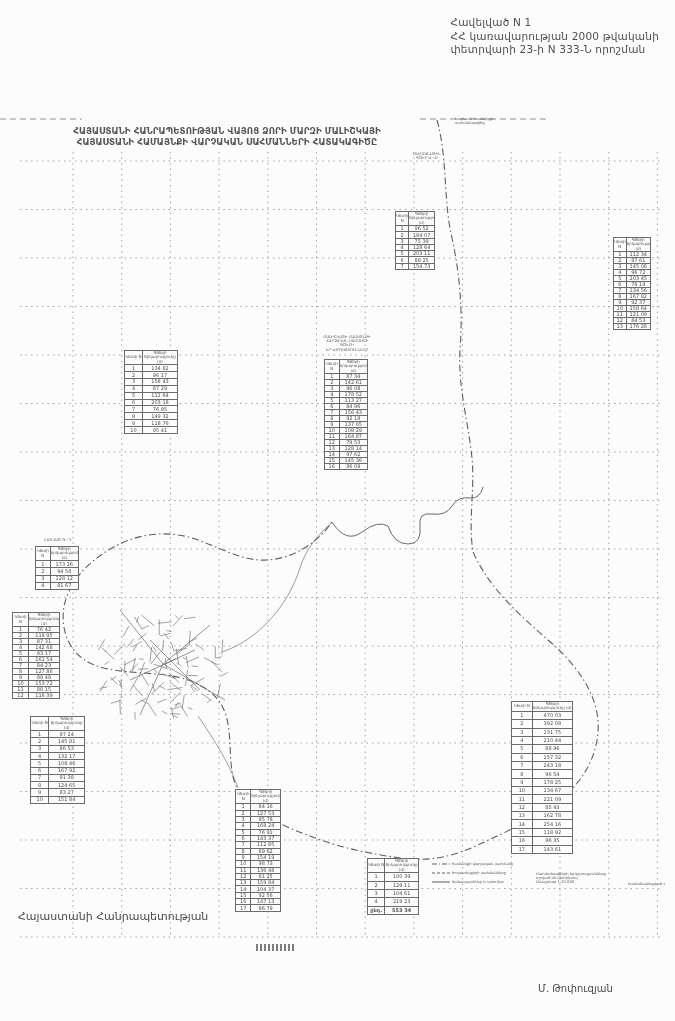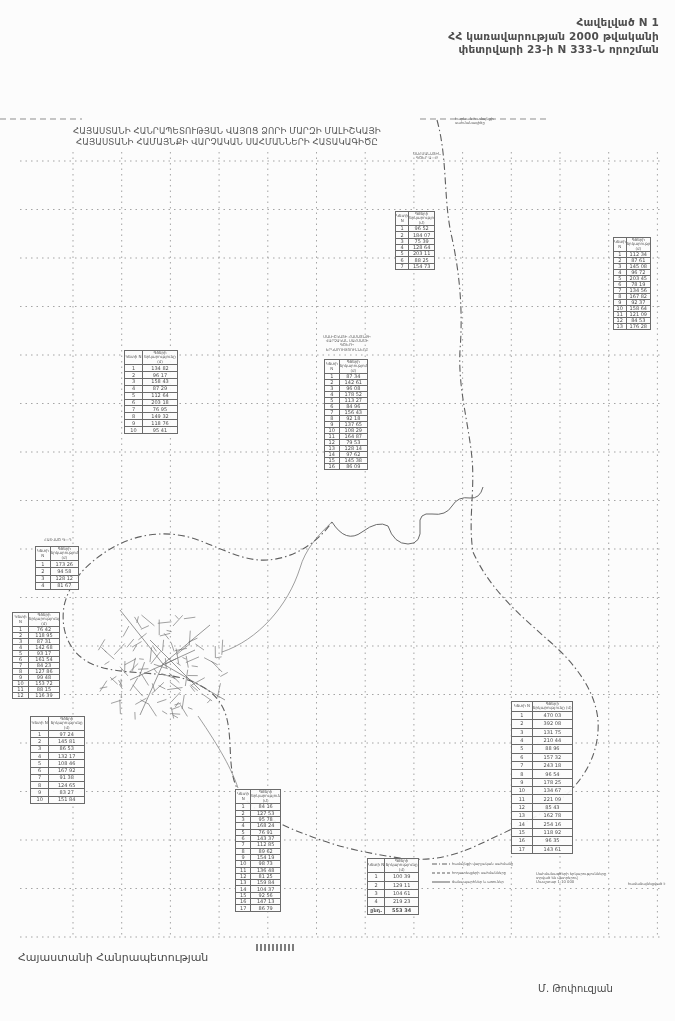--- a/index.html
+++ b/index.html
@@ -1,36 +1,36 @@
 <!DOCTYPE html>
 <html><head>
 <meta charset="utf-8">
 <style>
   html,body{margin:0;padding:0;background:#ffffff;}
   .page{position:relative;width:675px;height:1021px;background:#fcfcfc;overflow:hidden;
         font-family:"DejaVu Sans",sans-serif;color:#4c4c4c;}
-  .hdr{position:absolute;top:16px;right:16px;text-align:right;font-weight:bold;
+  .hdr{position:absolute;top:16px;right:16px;text-align:left;font-weight:normal;
        font-size:10.5px;line-height:13.5px;color:#4e4e4e;letter-spacing:.2px;}
   .map-title{position:absolute;left:46px;top:126px;width:362px;text-align:center;
-       font-weight:normal;font-size:8.6px;line-height:10.5px;color:#555;letter-spacing:.1px;}
+       font-weight:bold;font-size:8.6px;line-height:10.5px;color:#555;letter-spacing:.1px;}
   .map-svg{position:absolute;left:0;top:0;}
   .btable{position:absolute;background:rgba(252,252,252,.92);}
   .btable table{border-collapse:collapse;width:100%;height:100%;table-layout:fixed;}
   .btable th,.btable td{border:1px solid #6b6b6b;padding:0;text-align:center;color:#4f4f4f;
        font-size:5px;line-height:5px;overflow:hidden;white-space:nowrap;font-weight:normal;}
   .btable th{font-size:4px;line-height:4.4px;white-space:normal;color:#565656;}
   .btable tr.total td{font-weight:bold;}
   .note{position:absolute;color:#5a5a5a;}
   .note .sc{transform:scale(0.62);transform-origin:0 0;font-size:6px;line-height:7px;white-space:nowrap;}
   .note.center .sc{text-align:center;}
   .legend{position:absolute;}
   .legend-row{display:flex;align-items:center;height:9px;}
   .legend-row svg{flex:0 0 auto;margin-right:2px;}
   .legend-label{font-size:6px;transform:scale(0.6);transform-origin:0 50%;white-space:nowrap;color:#5a5a5a;}
-  .sig{position:absolute;left:18px;top:950px;font-size:11px;line-height:15px;color:#4a4a4a;}
+  .sig{position:absolute;left:18px;top:909px;font-size:11px;line-height:15px;color:#4a4a4a;}
   .sig-name{position:absolute;left:538px;top:983px;font-size:10px;color:#4a4a4a;}
   .smudge{position:absolute;left:256px;top:944px;width:38px;height:7px;opacity:.75;filter:blur(.4px);
       background:repeating-linear-gradient(90deg,#555 0 2px,transparent 2px 4px);}
   .scan{filter:blur(.22px);}
 </style>
 </head>
 <body>
 
 <div class="page scan">
 

